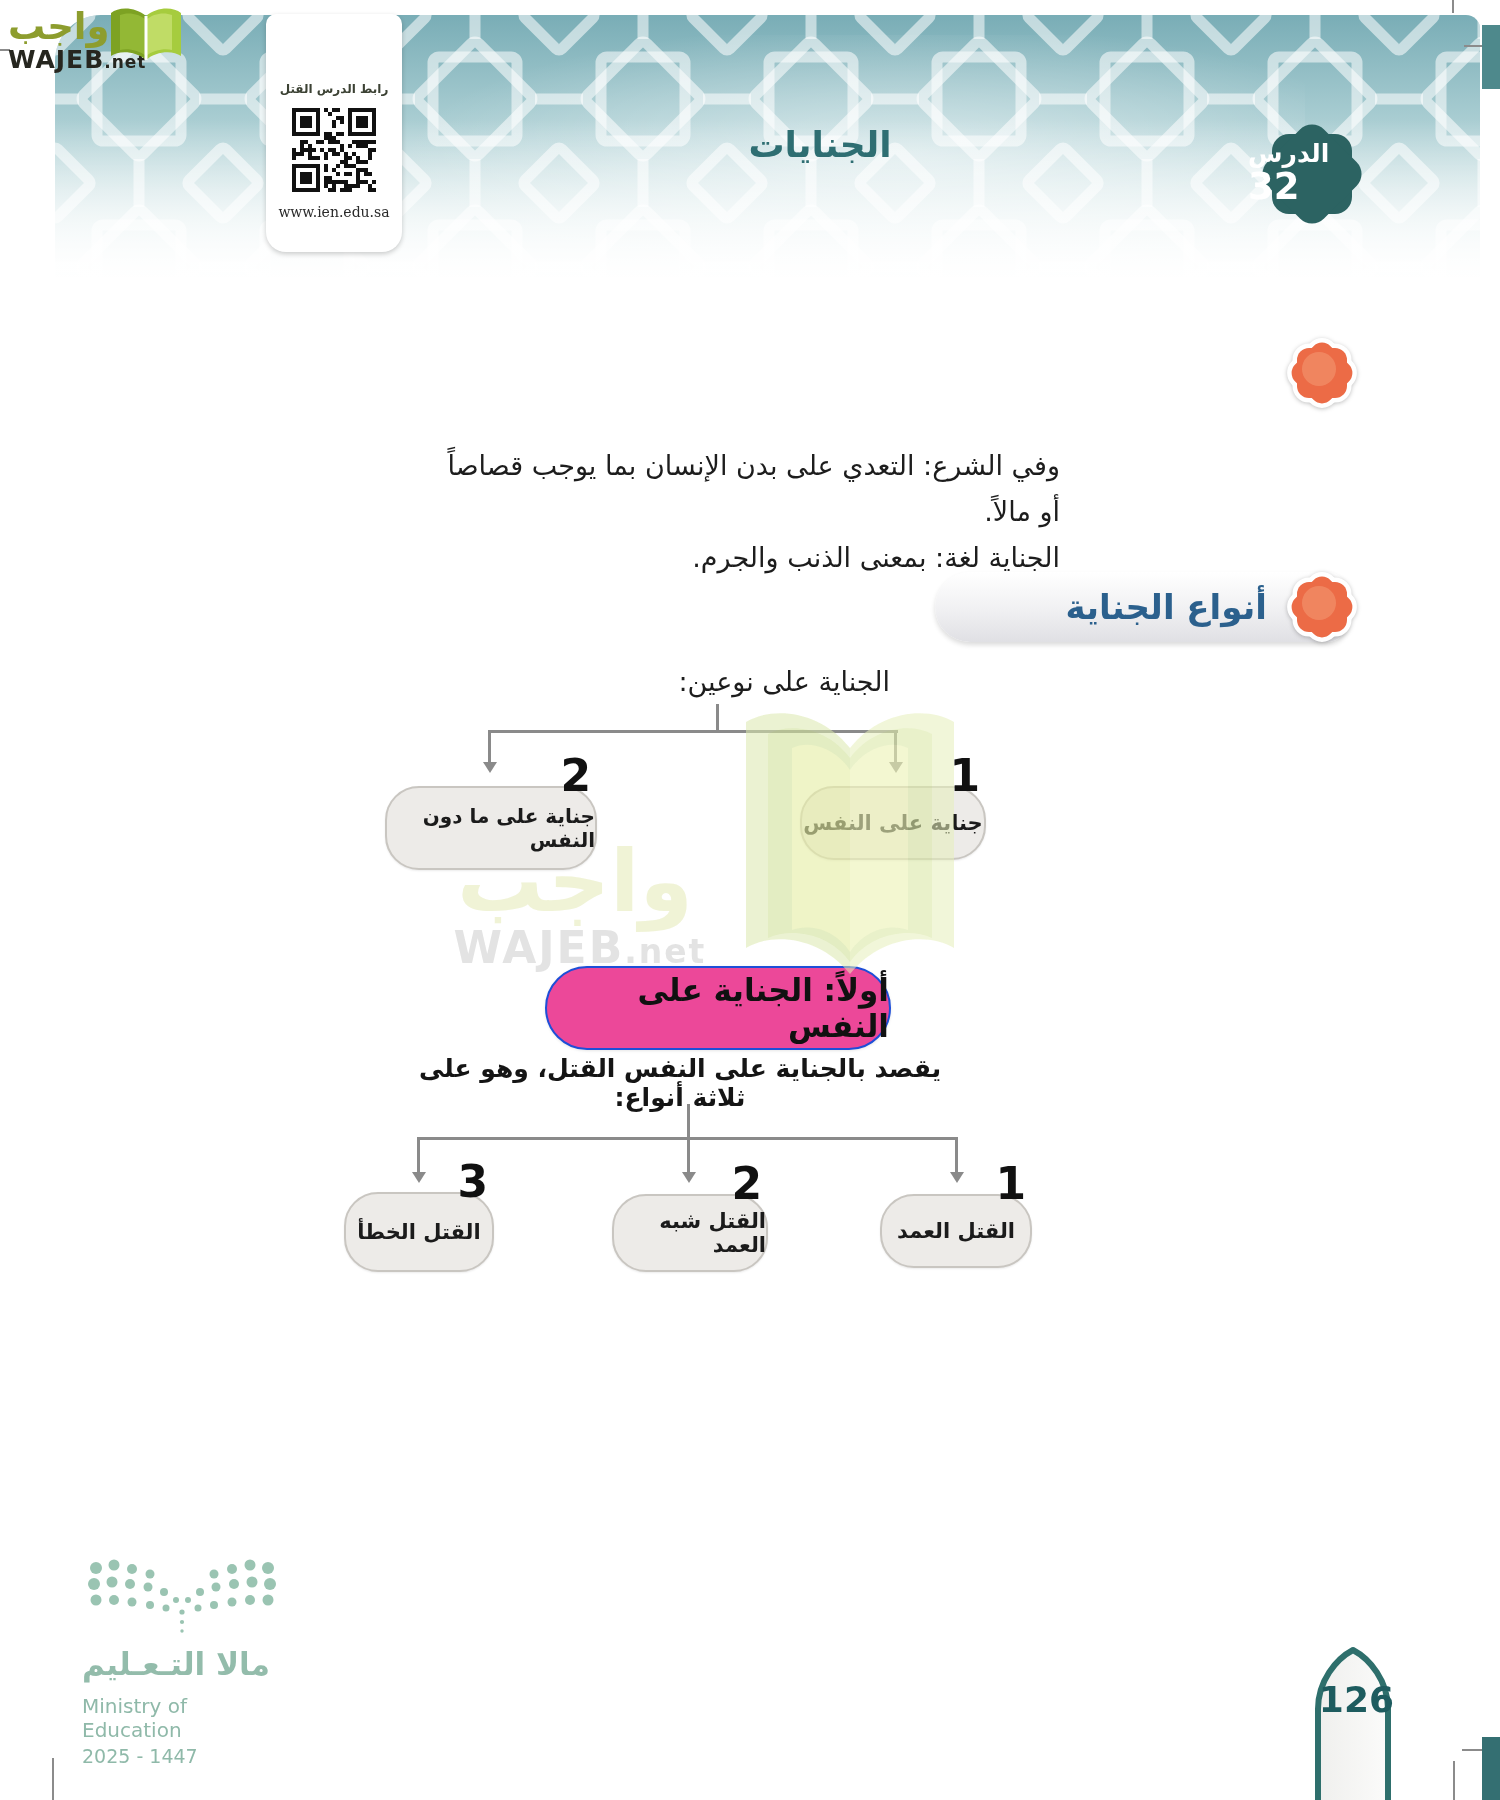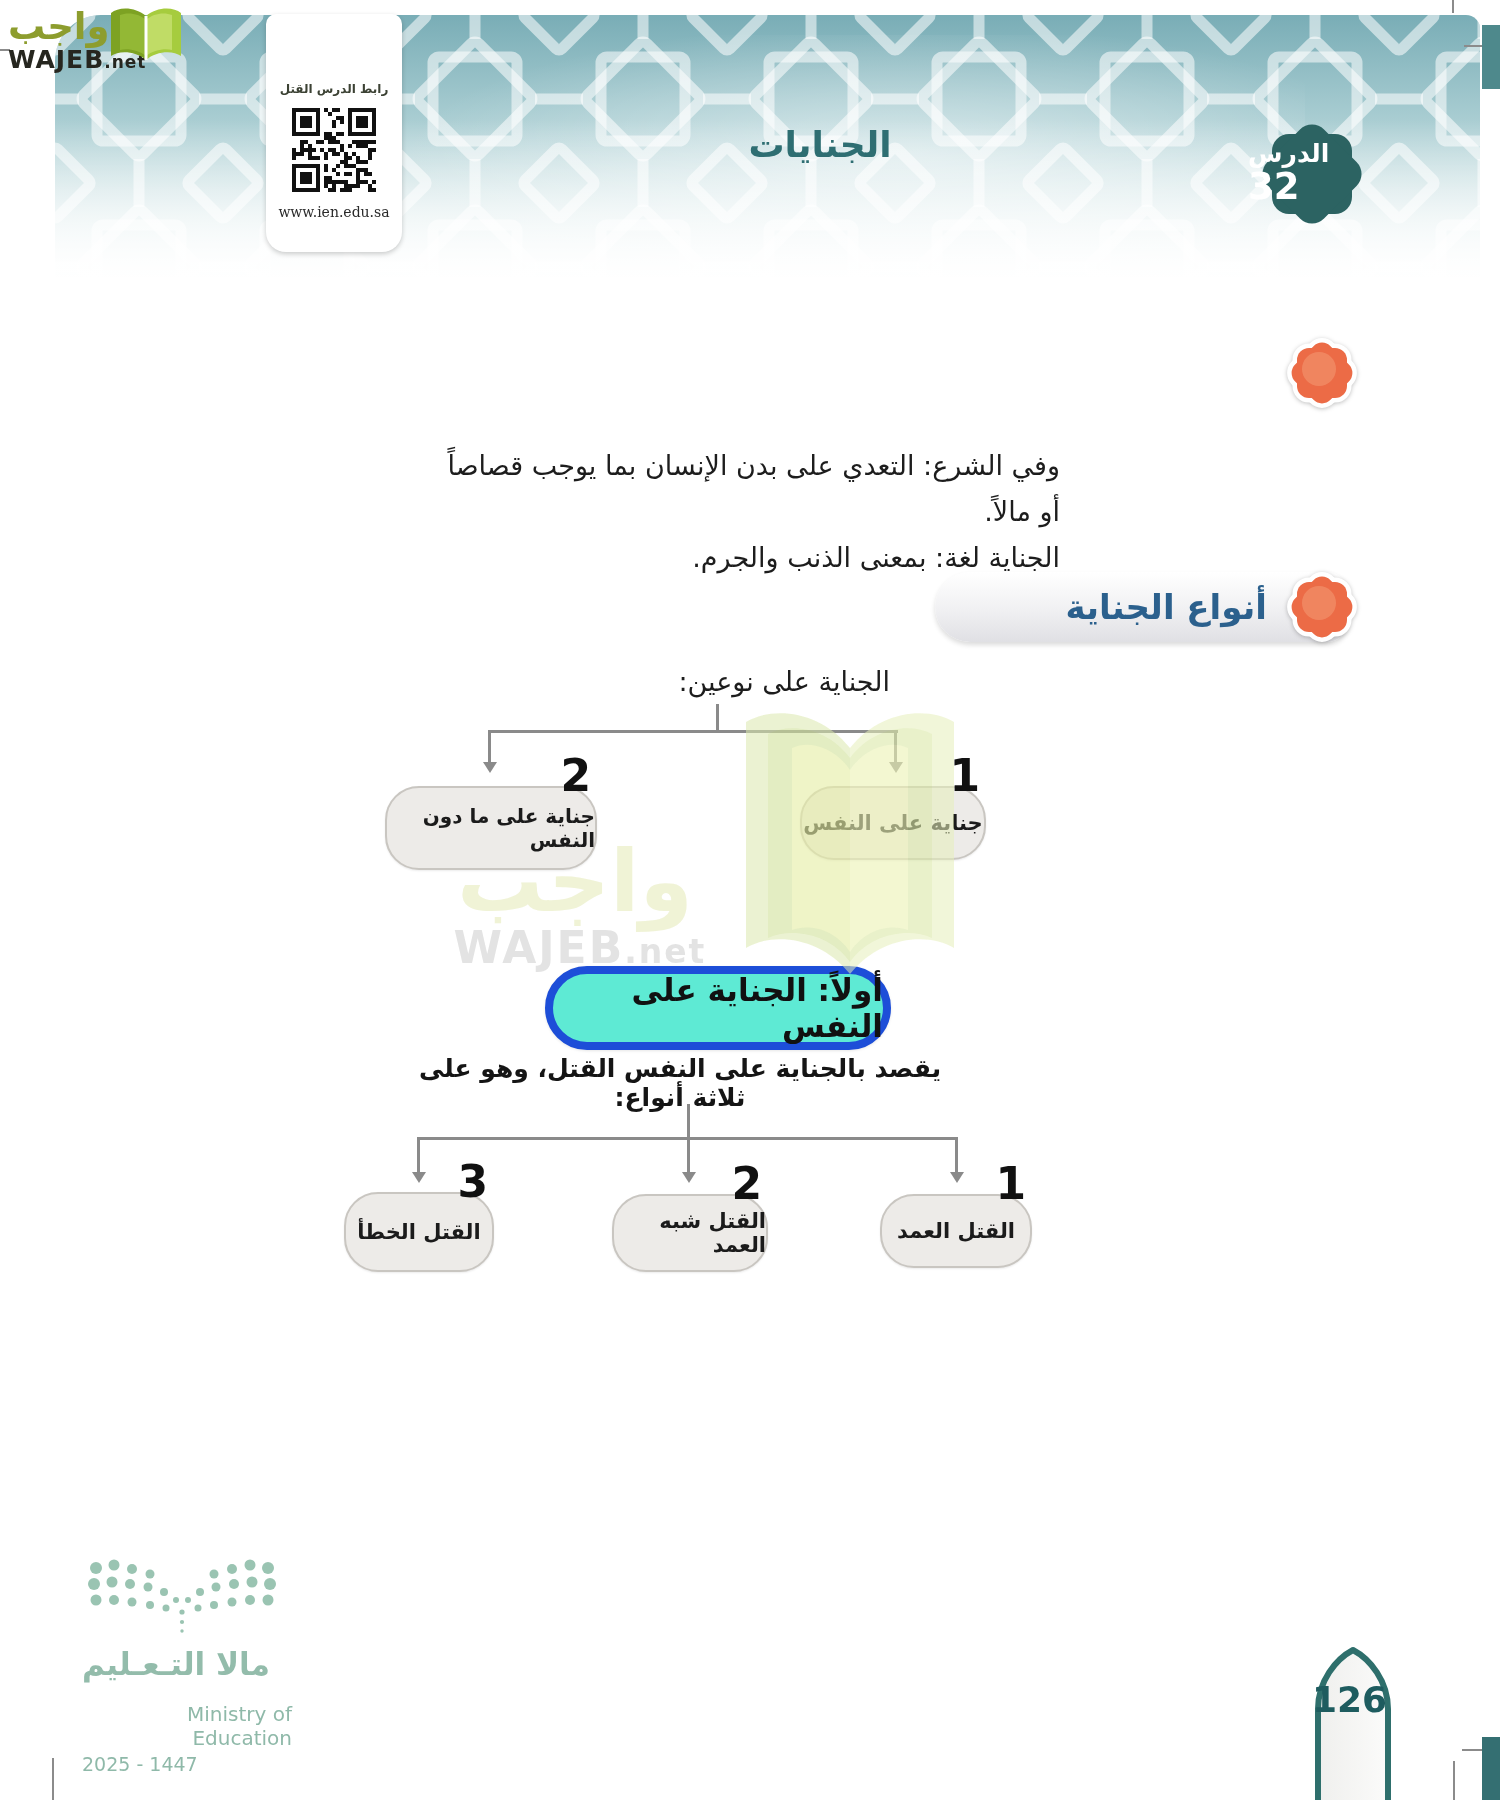--- a/index.html
+++ b/index.html
@@ -55,41 +55,41 @@
   .ahead { position:absolute; width:0; height:0; border-left:7px solid transparent;
            border-right:7px solid transparent; border-top:11px solid #8a8a8a; }
 
   
   .node { position:absolute; background:#edebe8; border:2px solid #c9c6c1; border-radius:34px;
           display:flex; align-items:center; justify-content:center; direction:rtl;
           font-size:21px; font-weight:600; color:#1b1b1b; box-shadow:0 1px 2px rgba(0,0,0,.08); z-index:2; }
   .num { position:absolute; top:-34px; right:4px; font-size:44px; font-weight:700; color:#111; line-height:1; }
 
   
-  .pill { position:absolute; left:545px; top:966px; width:346px; height:84px; background:#5eead4;
-          border:8px solid #1d4ed8; border-radius:44px; display:flex; align-items:center;
+  .pill { position:absolute; left:545px; top:966px; width:346px; height:84px; background:#ec4899;
+          border:2px solid #1d4ed8; border-radius:44px; display:flex; align-items:center;
           justify-content:center; direction:rtl; font-size:31px; font-weight:700; color:#111;
           box-shadow:0 1px 3px rgba(0,0,0,.1); z-index:2; }
 
   
   .watermark { position:absolute; left:0; top:0; width:100%; height:100%; pointer-events:none;
                z-index:6; opacity:.62; }
   .wm-ar { position:absolute; left:430px; top:838px; width:290px; text-align:center;
            font-size:86px; font-weight:700; color:#e7ecbe; line-height:1; }
   .wm-en { position:absolute; left:430px; top:922px; width:300px; text-align:center;
            font-size:44px; font-weight:700; color:#d2d2d2; letter-spacing:2px; }
   .wm-en .tld { font-size:33px; }
 
   
   .ministry { position:absolute; left:82px; top:1556px; width:210px; color:#8fb9a9; }
   .min-ar { margin-top:6px; font-size:31px; font-weight:700; text-align:left; color:#93bcab; }
-  .min-en { font-size:20px; margin-top:20px;text-align:right; }
+  .min-en { font-size:20px; margin-top:12px; }
   .min-years { font-size:19px; margin-top:3px; }
   .arch { position:absolute; left:1312px; top:1643px; width:82px; height:157px; }
-  .arch-num { position:absolute; left:0; top:36px; width:100%; text-align:left;
+  .arch-num { position:absolute; left:0; top:36px; width:100%; text-align:right;
               font-size:36px; font-weight:700; color:#1e5c5f; }
 
   .edge-strip { position:absolute; width:18px; z-index:1; }
   .crop { position:absolute; background:#8b8b8b; }
 </style>
 </head>
 <body>
 
 <div class="page">
 

